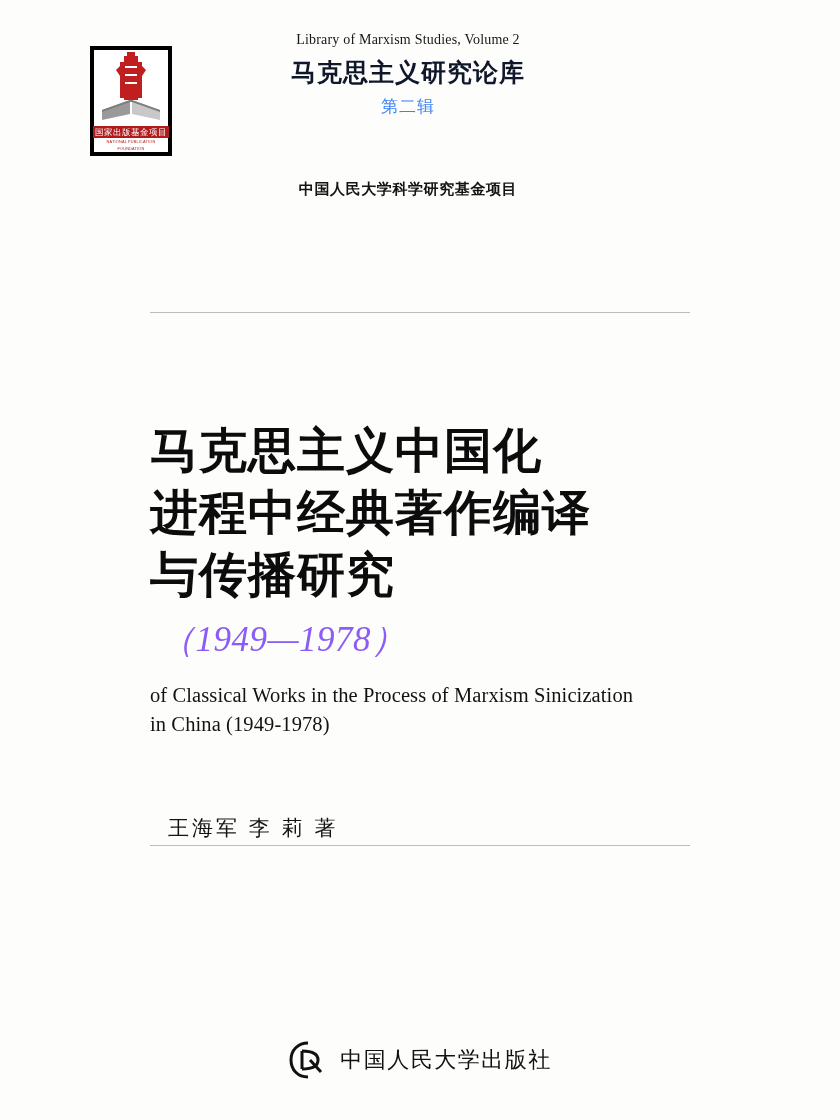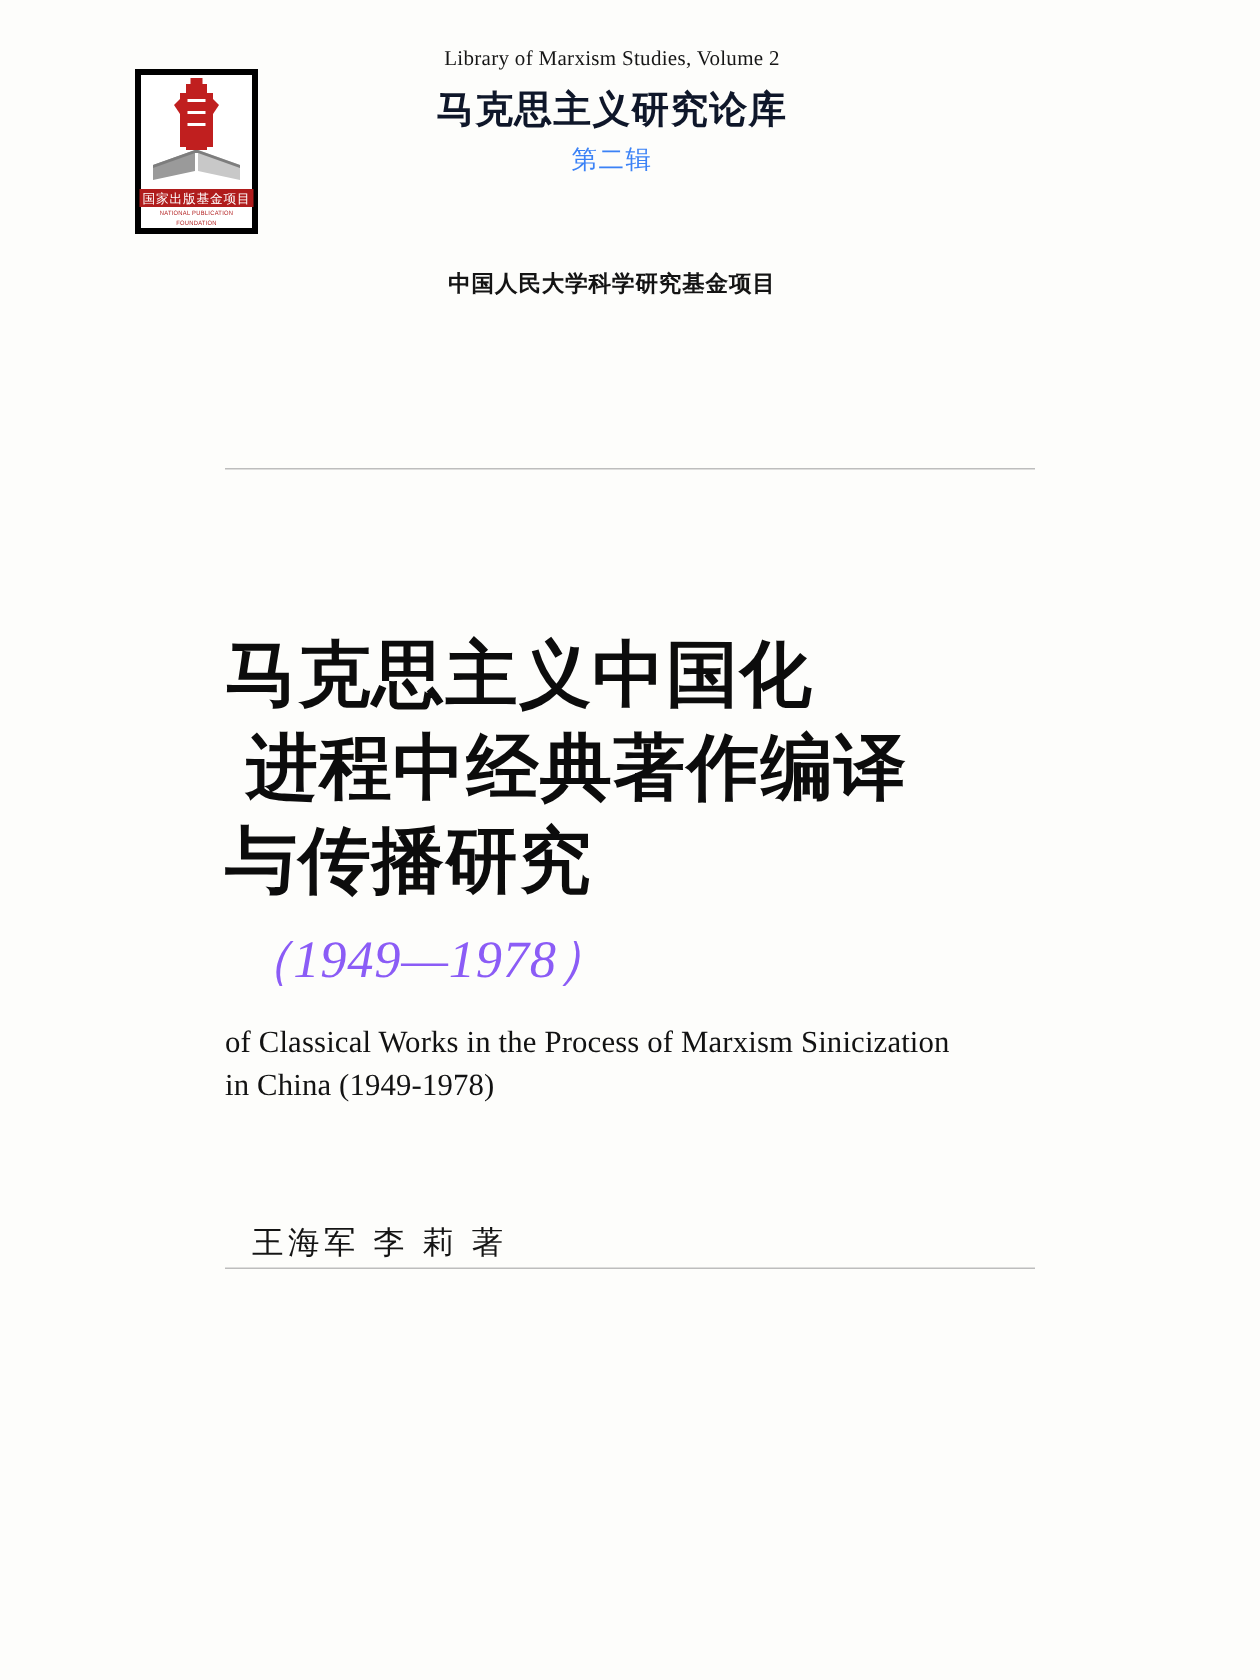--- a/index.html
+++ b/index.html
@@ -135,21 +135,21 @@
   }
   .title-cn {
     font-family: "Liberation Sans", sans-serif;
     font-weight: bold;
     font-size: 48px;
     line-height: 62px;
     letter-spacing: 1px;
     color: #0c0c0c;
     margin: 0;
   }
-  .title-cn .line2 { display: block; margin-left: 14px; }
+  .title-cn .line2 { display: block; }
   .title-years {
     font-family: "Liberation Serif", serif;
     font-size: 35px;
     letter-spacing: 0.5px;
     color: #8b5cf6;
     margin: 10px 0 0 10px;
     font-style: italic;
   }
   .title-en {
     font-family: "Liberation Serif", serif;
@@ -246,14 +246,25 @@
     <div class="title-en">
       <div>of Classical Works in the Process of Marxism Sinicization</div>
       <div>in China (1949-1978)</div>
     </div>
   </div>
 
   <div class="rule rule-bottom"></div>
 
   <div class="authors">王海军  李  莉  著</div>
 
+  <div class="publisher">
+    <div class="pub-logo">
+      <svg width="40" height="40" viewBox="0 0 40 40" aria-hidden="true">
+        <path d="M20 3 C10 3 3 10 3 20 C3 30 10 37 20 37" fill="none" stroke="#111111" stroke-width="3"></path>
+        <path d="M14 11 L14 29" fill="none" stroke="#111111" stroke-width="3"></path>
+        <path d="M14 11 C24 11 30 14 30 20 C30 26 24 29 14 29" fill="none" stroke="#111111" stroke-width="3"></path>
+        <path d="M22 20 L33 32" fill="none" stroke="#111111" stroke-width="3"></path>
+      </svg>
+    </div>
+    <div class="pub-name">中国人民大学出版社</div>
+  </div>
 
 </div>
 
 </body></html>

